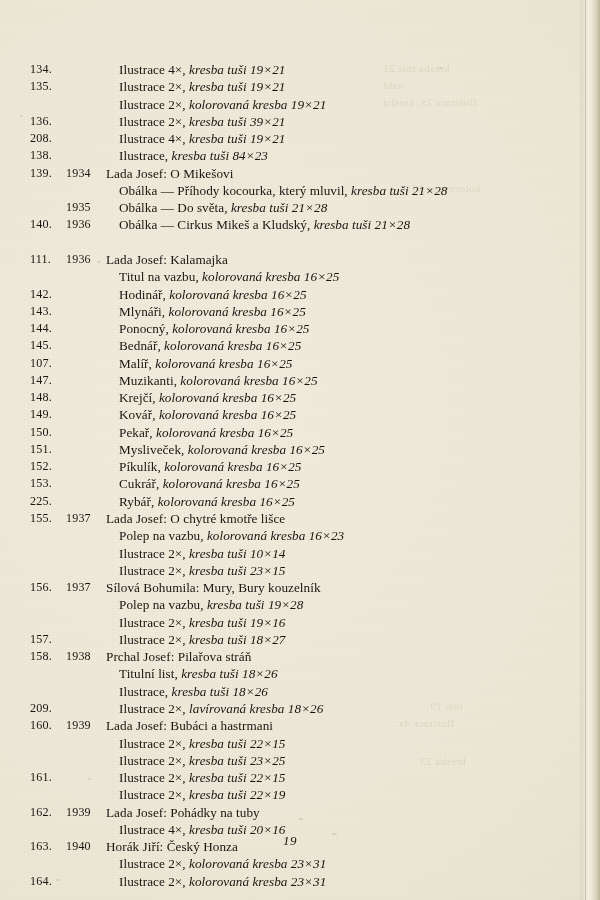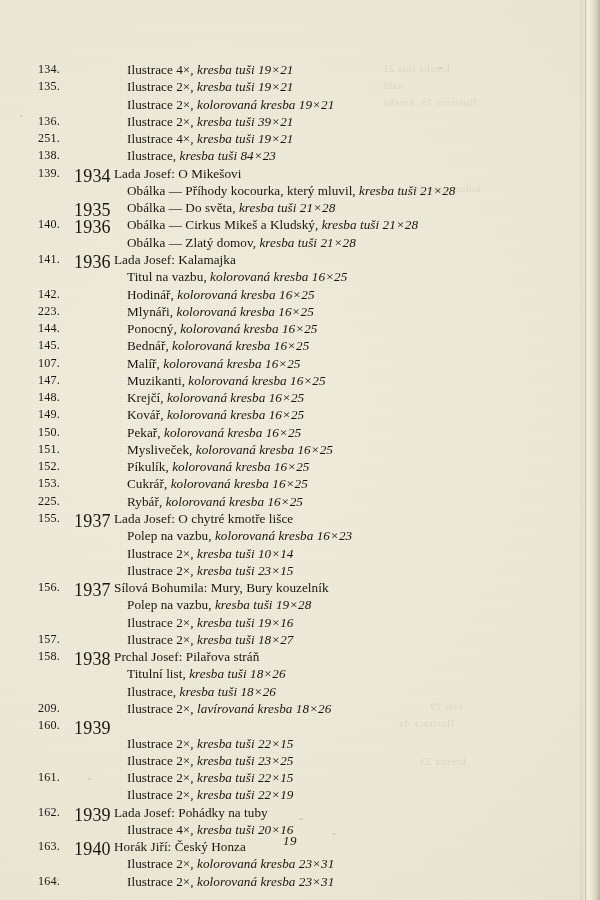--- a/index.html
+++ b/index.html
@@ -72,41 +72,41 @@
 
   #content {
     position: absolute;
     left: 0; top: 0;
     width: 580px;
     height: 900px;
   }
 
   .line {
     position: absolute;
-    left: 16px;
+    left: 8px;
     width: 580px;
     height: 17.3px;
     white-space: nowrap;
     color: #191511;
     font-size: 13.2px;
   }
   .num {
     position: absolute;
     left: 22px;
     width: 34px;
     text-align: left;
     font-size: 12.1px;
     letter-spacing: .2px;
   }
   .year {
     position: absolute;
     left: 58px;
     width: 36px;
     text-align: left;
-    font-size: 18px;
+    font-size: 12px;
     letter-spacing: .2px;
   }
   .txt {
     position: absolute;
     left: 98px;
     font-size: 13.2px;
     letter-spacing: .05px;
   }
   .txt.ind {
     left: 111px;
@@ -159,21 +159,21 @@
         <span class="txt ind"><span>Ilustrace 2×, </span><span class="it">kresba tuši 19×21</span></span>
       </div>
       <div class="line" style="top: 96.54px;">
         <span class="txt ind"><span>Ilustrace 2×, </span><span class="it">kolorovaná kresba 19×21</span></span>
       </div>
       <div class="line" style="top: 113.81px;">
         <span class="num">136.</span>
         <span class="txt ind"><span>Ilustrace 2×, </span><span class="it">kresba tuši 39×21</span></span>
       </div>
       <div class="line" style="top: 131.08px;">
-        <span class="num">251.</span>
+        <span class="num">208.</span>
         <span class="txt ind"><span>Ilustrace 4×, </span><span class="it">kresba tuši 19×21</span></span>
       </div>
       <div class="line" style="top: 148.35px;">
         <span class="num">138.</span>
         <span class="txt ind"><span>Ilustrace, </span><span class="it">kresba tuši 84×23</span></span>
       </div>
       <div class="line" style="top: 165.62px;">
         <span class="num">139.</span>
         <span class="year">1934</span>
         <span class="txt"><span>Lada Josef: O Mikešovi</span></span>
@@ -183,37 +183,34 @@
       </div>
       <div class="line" style="top: 200.16px;">
         <span class="year">1935</span>
         <span class="txt ind"><span>Obálka — Do světa, </span><span class="it">kresba tuši 21×28</span></span>
       </div>
       <div class="line" style="top: 217.43px;">
         <span class="num">140.</span>
         <span class="year">1936</span>
         <span class="txt ind"><span>Obálka — Cirkus Mikeš a Kludský, </span><span class="it">kresba tuši 21×28</span></span>
       </div>
-      <div class="line" style="top: 234.7px;">
-        <span class="txt ind"><span>Obálka — Zlatý domov, </span><span class="it">kresba tuši 21×28</span></span>
-      </div>
       <div class="line" style="top: 251.97px;">
-        <span class="num">141.</span>
+        <span class="num">111.</span>
         <span class="year">1936</span>
         <span class="txt"><span>Lada Josef: Kalamajka</span></span>
       </div>
       <div class="line" style="top: 269.24px;">
         <span class="txt ind"><span>Titul na vazbu, </span><span class="it">kolorovaná kresba 16×25</span></span>
       </div>
       <div class="line" style="top: 286.51px;">
         <span class="num">142.</span>
         <span class="txt ind"><span>Hodinář, </span><span class="it">kolorovaná kresba 16×25</span></span>
       </div>
       <div class="line" style="top: 303.78px;">
-        <span class="num">223.</span>
+        <span class="num">143.</span>
         <span class="txt ind"><span>Mlynáři, </span><span class="it">kolorovaná kresba 16×25</span></span>
       </div>
       <div class="line" style="top: 321.05px;">
         <span class="num">144.</span>
         <span class="txt ind"><span>Ponocný, </span><span class="it">kolorovaná kresba 16×25</span></span>
       </div>
       <div class="line" style="top: 338.32px; padding-left: 36px;">
         <span class="num">145.</span>
         <span class="txt ind"><span>Bednář, </span><span class="it">kolorovaná kresba 16×25</span></span>
       </div>
@@ -293,20 +290,21 @@
       <div class="line" style="top: 683.72px;">
         <span class="txt ind"><span>Ilustrace, </span><span class="it">kresba tuši 18×26</span></span>
       </div>
       <div class="line" style="top: 700.99px;">
         <span class="num">209.</span>
         <span class="txt ind"><span>Ilustrace 2×, </span><span class="it">lavírovaná kresba 18×26</span></span>
       </div>
       <div class="line" style="top: 718.26px;">
         <span class="num">160.</span>
         <span class="year">1939</span>
+        <span class="txt"><span>Lada Josef: Bubáci a hastrmani</span></span>
       </div>
       <div class="line" style="top: 735.53px;">
         <span class="txt ind"><span>Ilustrace 2×, </span><span class="it">kresba tuši 22×15</span></span>
       </div>
       <div class="line" style="top: 752.8px;">
         <span class="txt ind"><span>Ilustrace 2×, </span><span class="it">kresba tuši 23×25</span></span>
       </div>
       <div class="line" style="top: 770.07px;">
         <span class="num">161.</span>
         <span class="txt ind"><span>Ilustrace 2×, </span><span class="it">kresba tuši 22×15</span></span>

